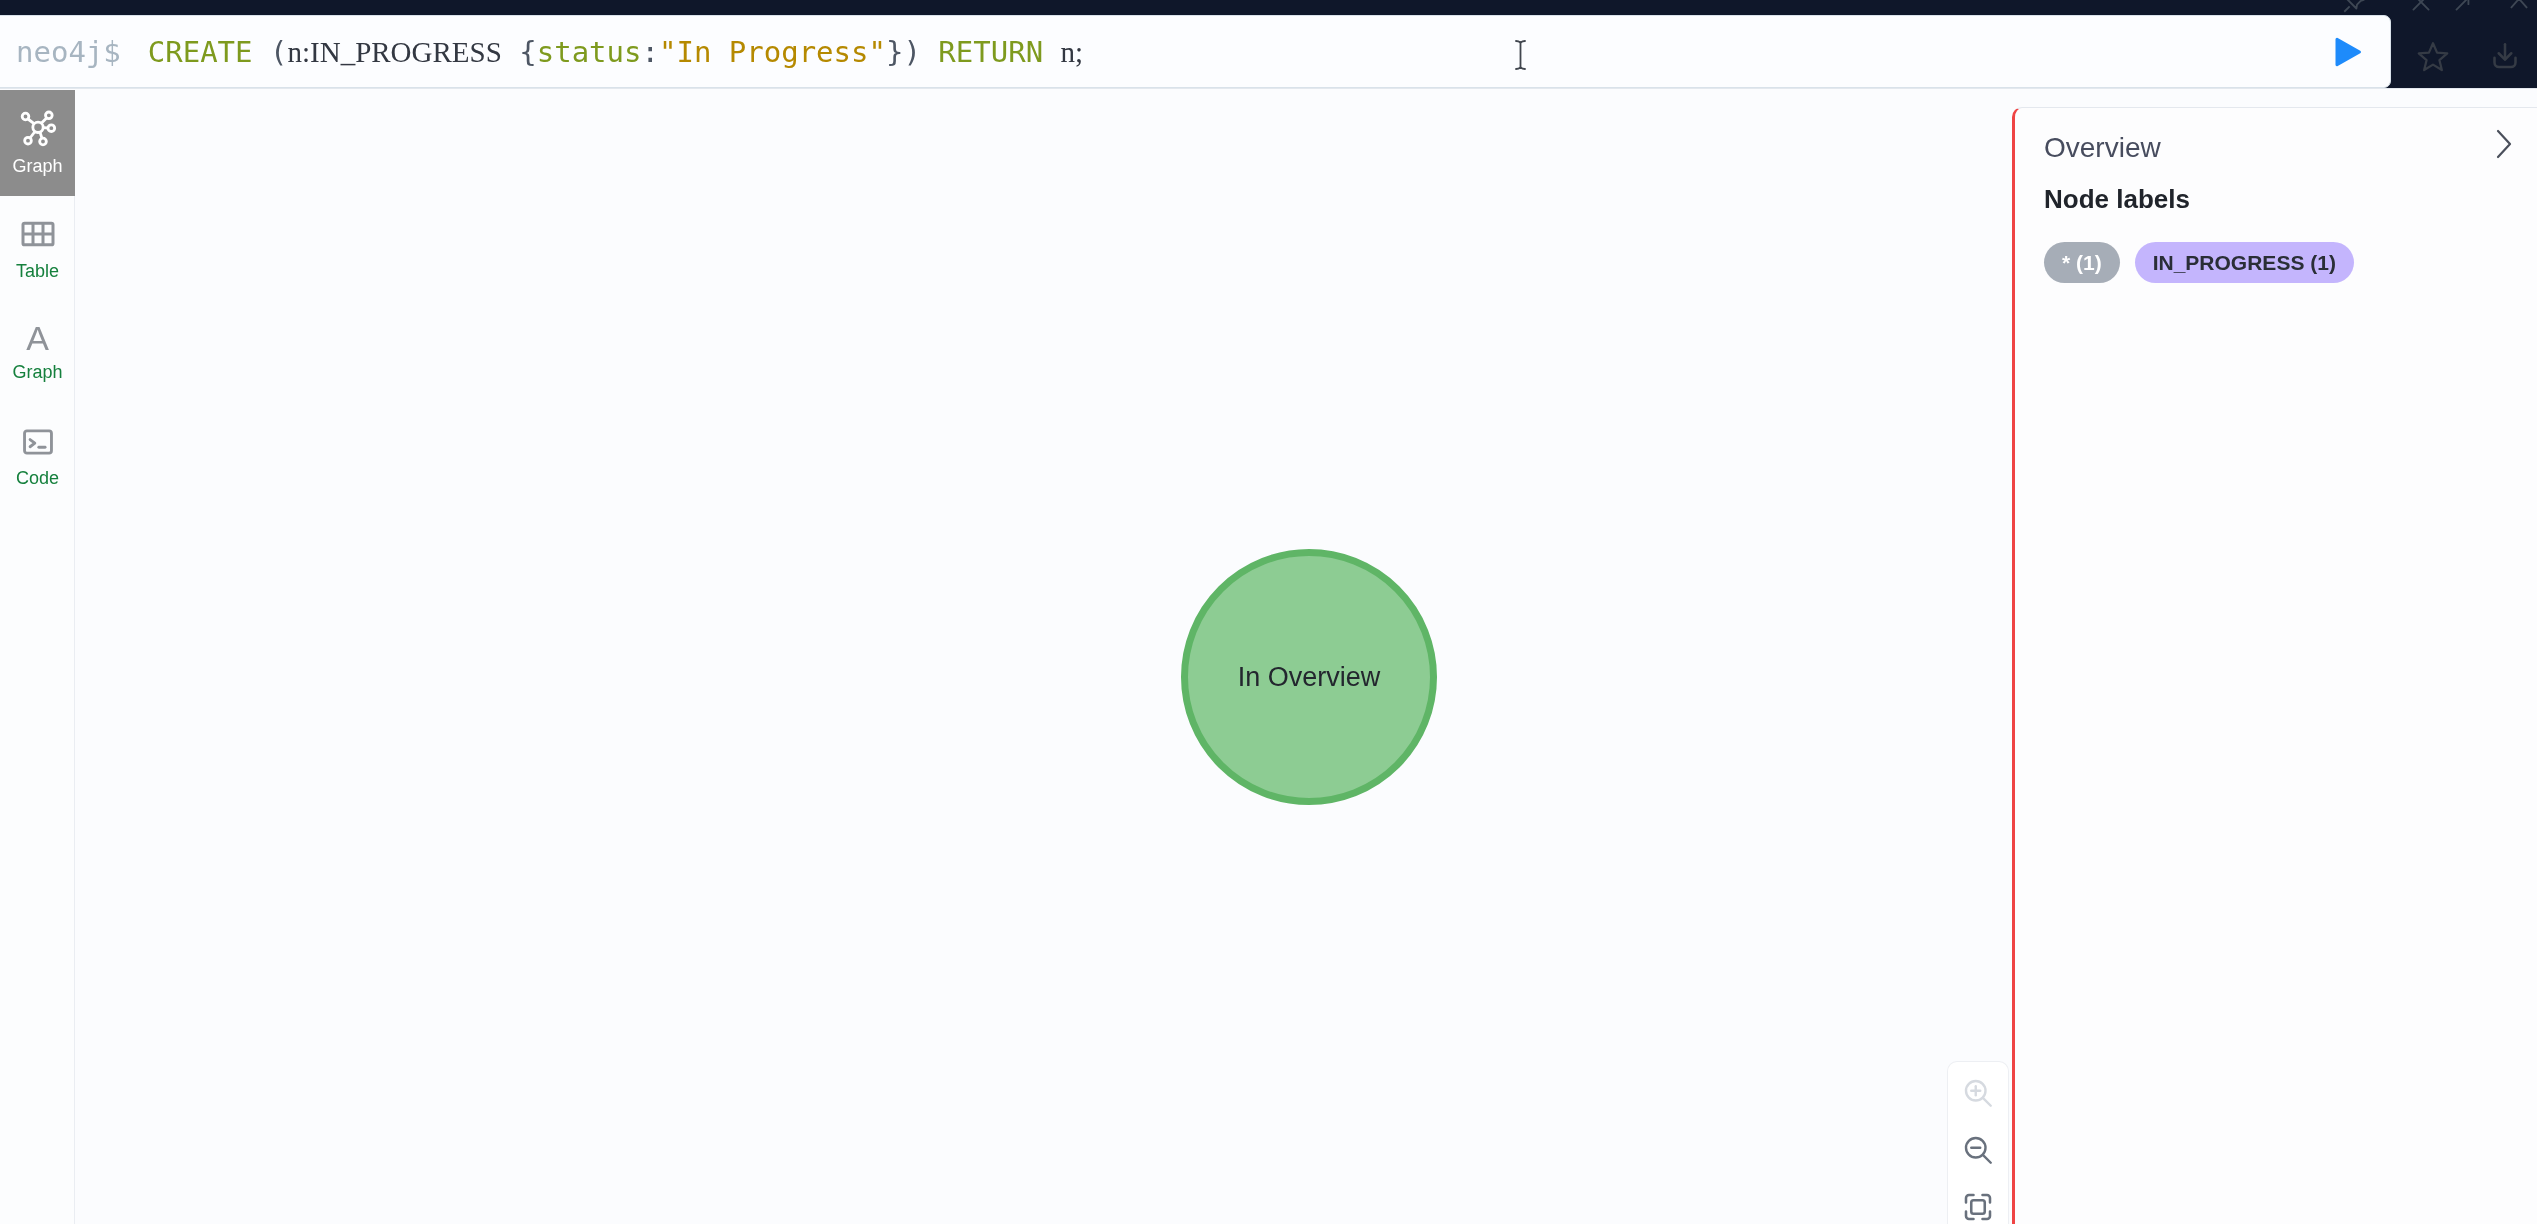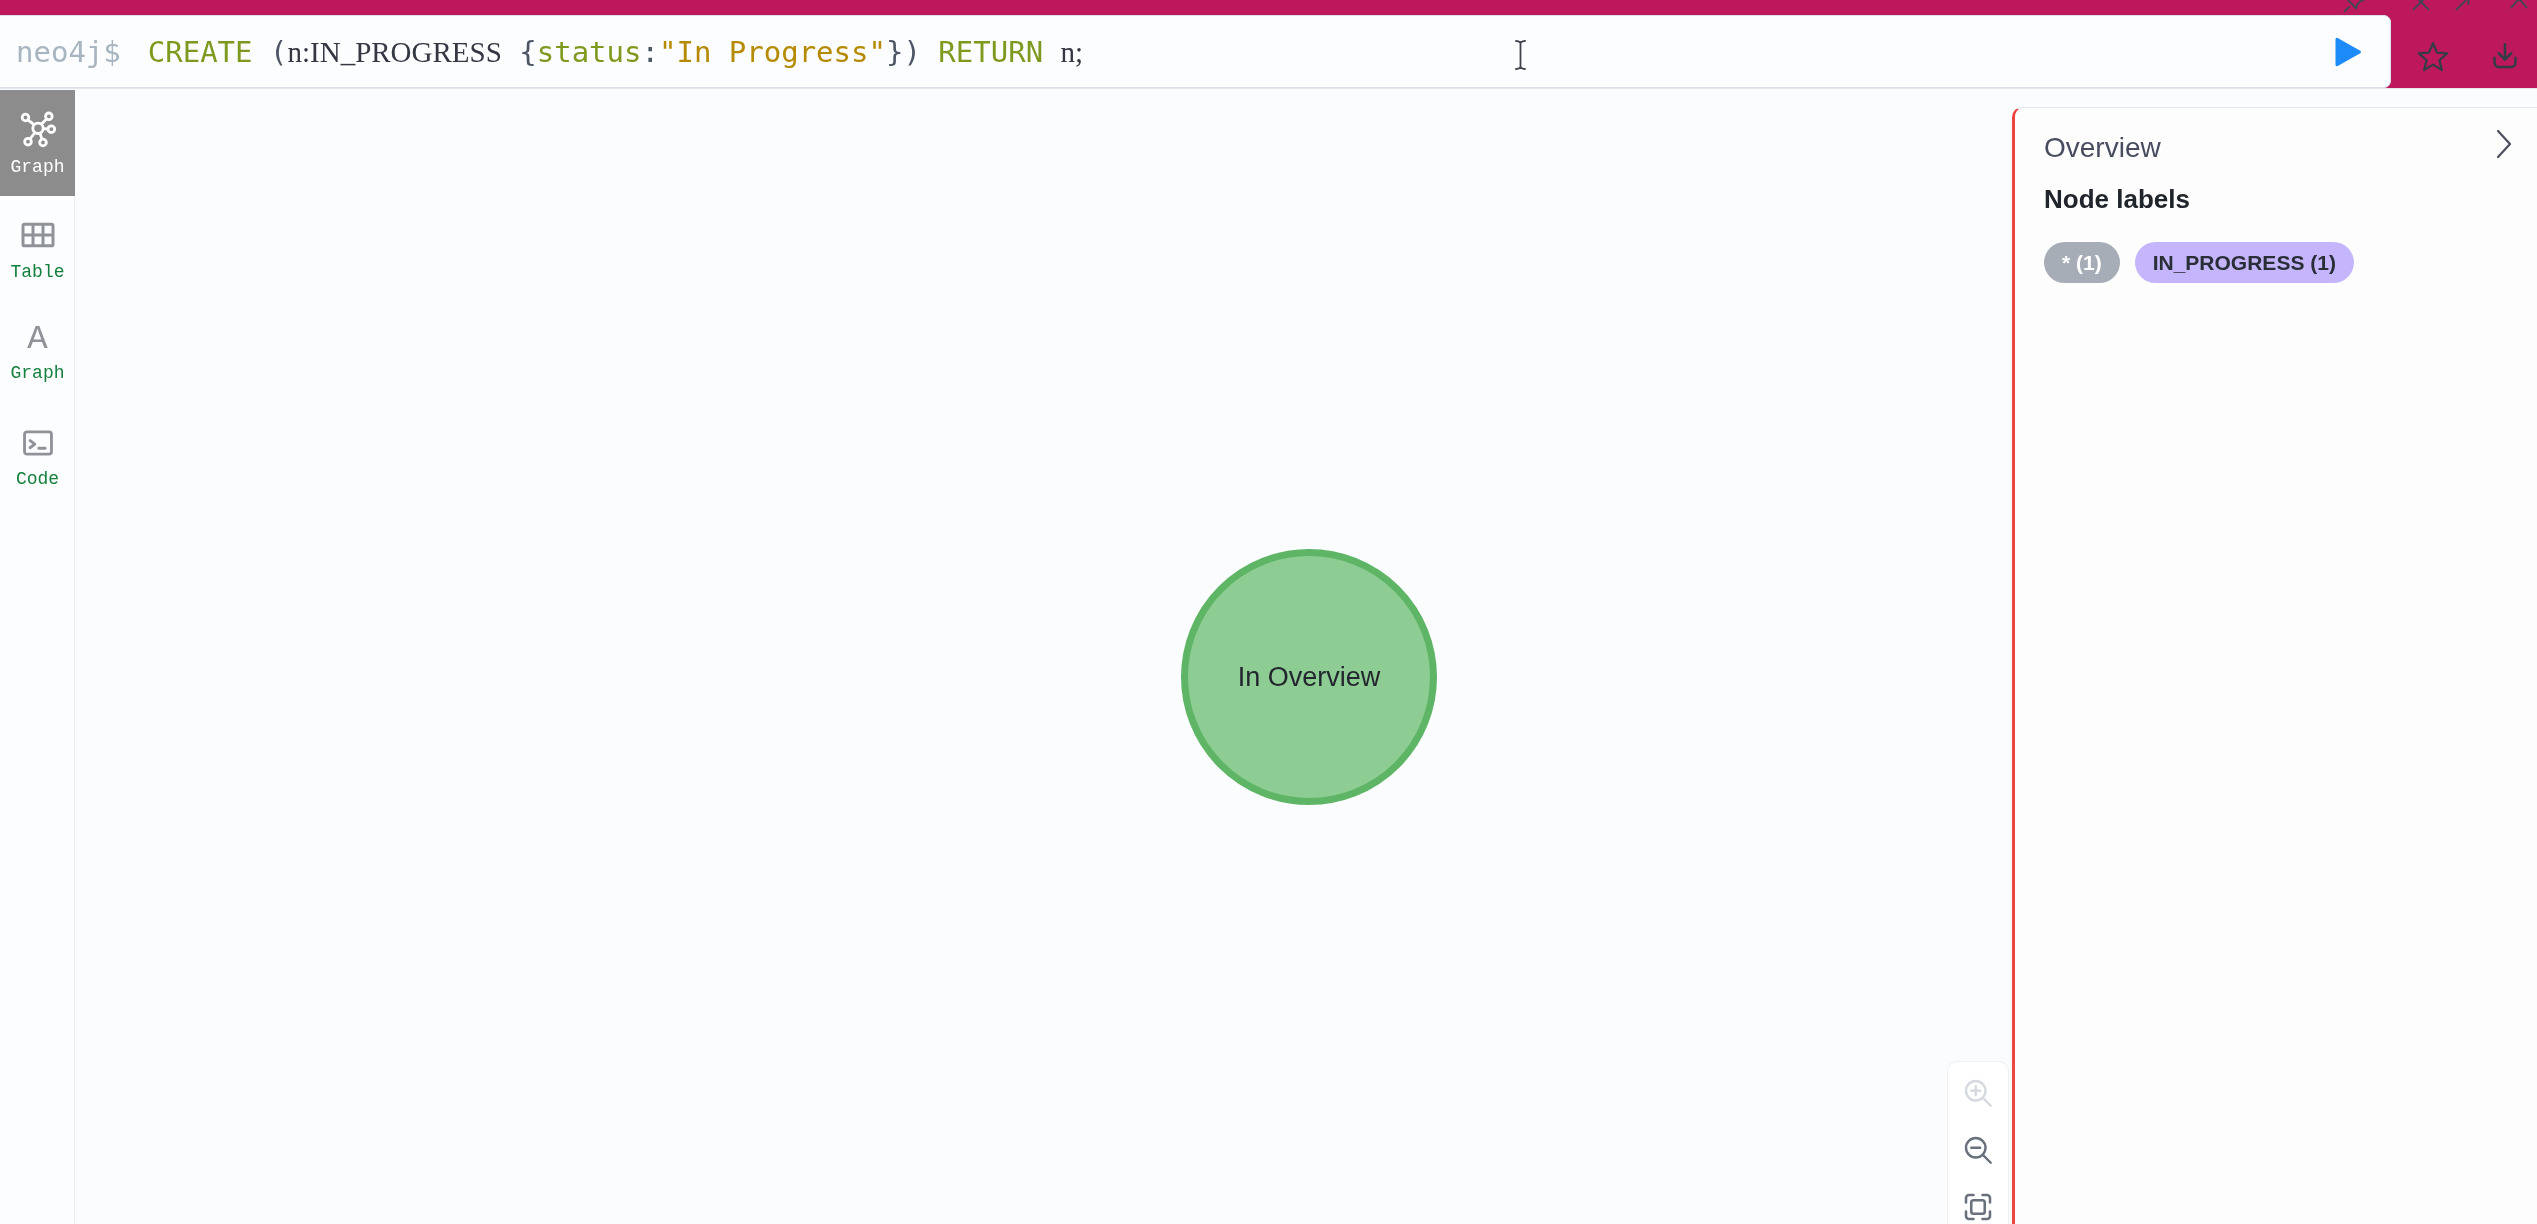--- a/index.html
+++ b/index.html
@@ -1,21 +1,21 @@
 <!DOCTYPE html>
 <html><head>
 <meta charset="utf-8">
 <style>
   * { margin:0; padding:0; box-sizing:border-box; }
   html,body { width:2537px; height:1224px; }
   body { font-family:"Liberation Sans", sans-serif; background:#FBFCFE; }
   .stage { position:relative; width:2537px; height:1224px; overflow:hidden; background:#FBFCFE; }
 
   
-  .topbar { position:absolute; left:0; top:0; width:2537px; height:89px; background:#be185d; border-bottom:1px solid #E3E8EE; }
+  .topbar { position:absolute; left:0; top:0; width:2537px; height:89px; background:#0f172a; border-bottom:1px solid #E3E8EE; }
   .editor-box { position:absolute; left:-8px; top:15px; width:2399px; height:73px; background:#FCFDFF; border:1px solid #D9E2EA; border-radius:7px; display:flex; align-items:center; }
   .prompt { font-family:"DejaVu Sans Mono", monospace; font-size:29px; color:#A7B5C1; margin-left:23px; }
   .query { font-family:"DejaVu Sans Mono", monospace; font-size:29px; white-space:pre; margin-left:27px; }
   .tk-kw { color:#7E9A1E; }
   .tk-str { color:#B58900; }
   .tk-v { color:#333842;font-family:Liberation Serif, serif; }
   .tk-p { color:#4D5664; }
   .run-btn { position:absolute; right:22px; top:50%; transform:translateY(-50%); width:44px; height:44px; background:none; border:none; cursor:pointer; display:flex; align-items:center; justify-content:center; }
   .icon-btn { position:absolute; background:none; border:none; cursor:pointer; width:48px; height:48px; display:flex; align-items:center; justify-content:center; }
   .star-btn { left:2409px; top:33px; }
@@ -24,21 +24,21 @@
   
   .mini { position:absolute; top:-12px; width:30px; height:30px; background:none; border:none; cursor:pointer; }
   .mini svg { width:26px; height:26px; }
   .mini-pin { left:2339px; }
   .mini-close { left:2406px; }
   .mini-expand { left:2448px; }
   .mini-collapse { left:2504px; }
 
   
   .sidebar { position:absolute; left:0; top:90px; width:75px; bottom:0; background:#FCFDFE; border-right:1px solid #EAEDF2; }
-  .side-tab { width:75px; height:104px; display:flex; flex-direction:column; align-items:center; justify-content:center; gap:7px; cursor:pointer;font-family:Liberation Mono, monospace; }
+  .side-tab { width:75px; height:104px; display:flex; flex-direction:column; align-items:center; justify-content:center; gap:7px; cursor:pointer; }
   .side-tab .tab-label { font-size:18px; color:#15803d; }
   .side-tab svg { stroke:#8F9399; }
   .side-tab .a-glyph { font-size:34px; color:#8F9399; line-height:1; }
   .side-tab.active { background:#8C8C8C; height:106px; }
   .side-tab.active .tab-label { color:#FFFFFF; }
   .side-tab.active svg { stroke:#FFFFFF; }
 
   
   .node { position:absolute; left:1181px; top:549px; width:256px; height:256px; border-radius:50%; border:7px solid #5FB566; background:#8DCC93; display:flex; align-items:center; justify-content:center; font-size:27px; color:#23262E; cursor:pointer; }
   .cursor-ibeam { position:absolute; left:1513px; top:39px; }

